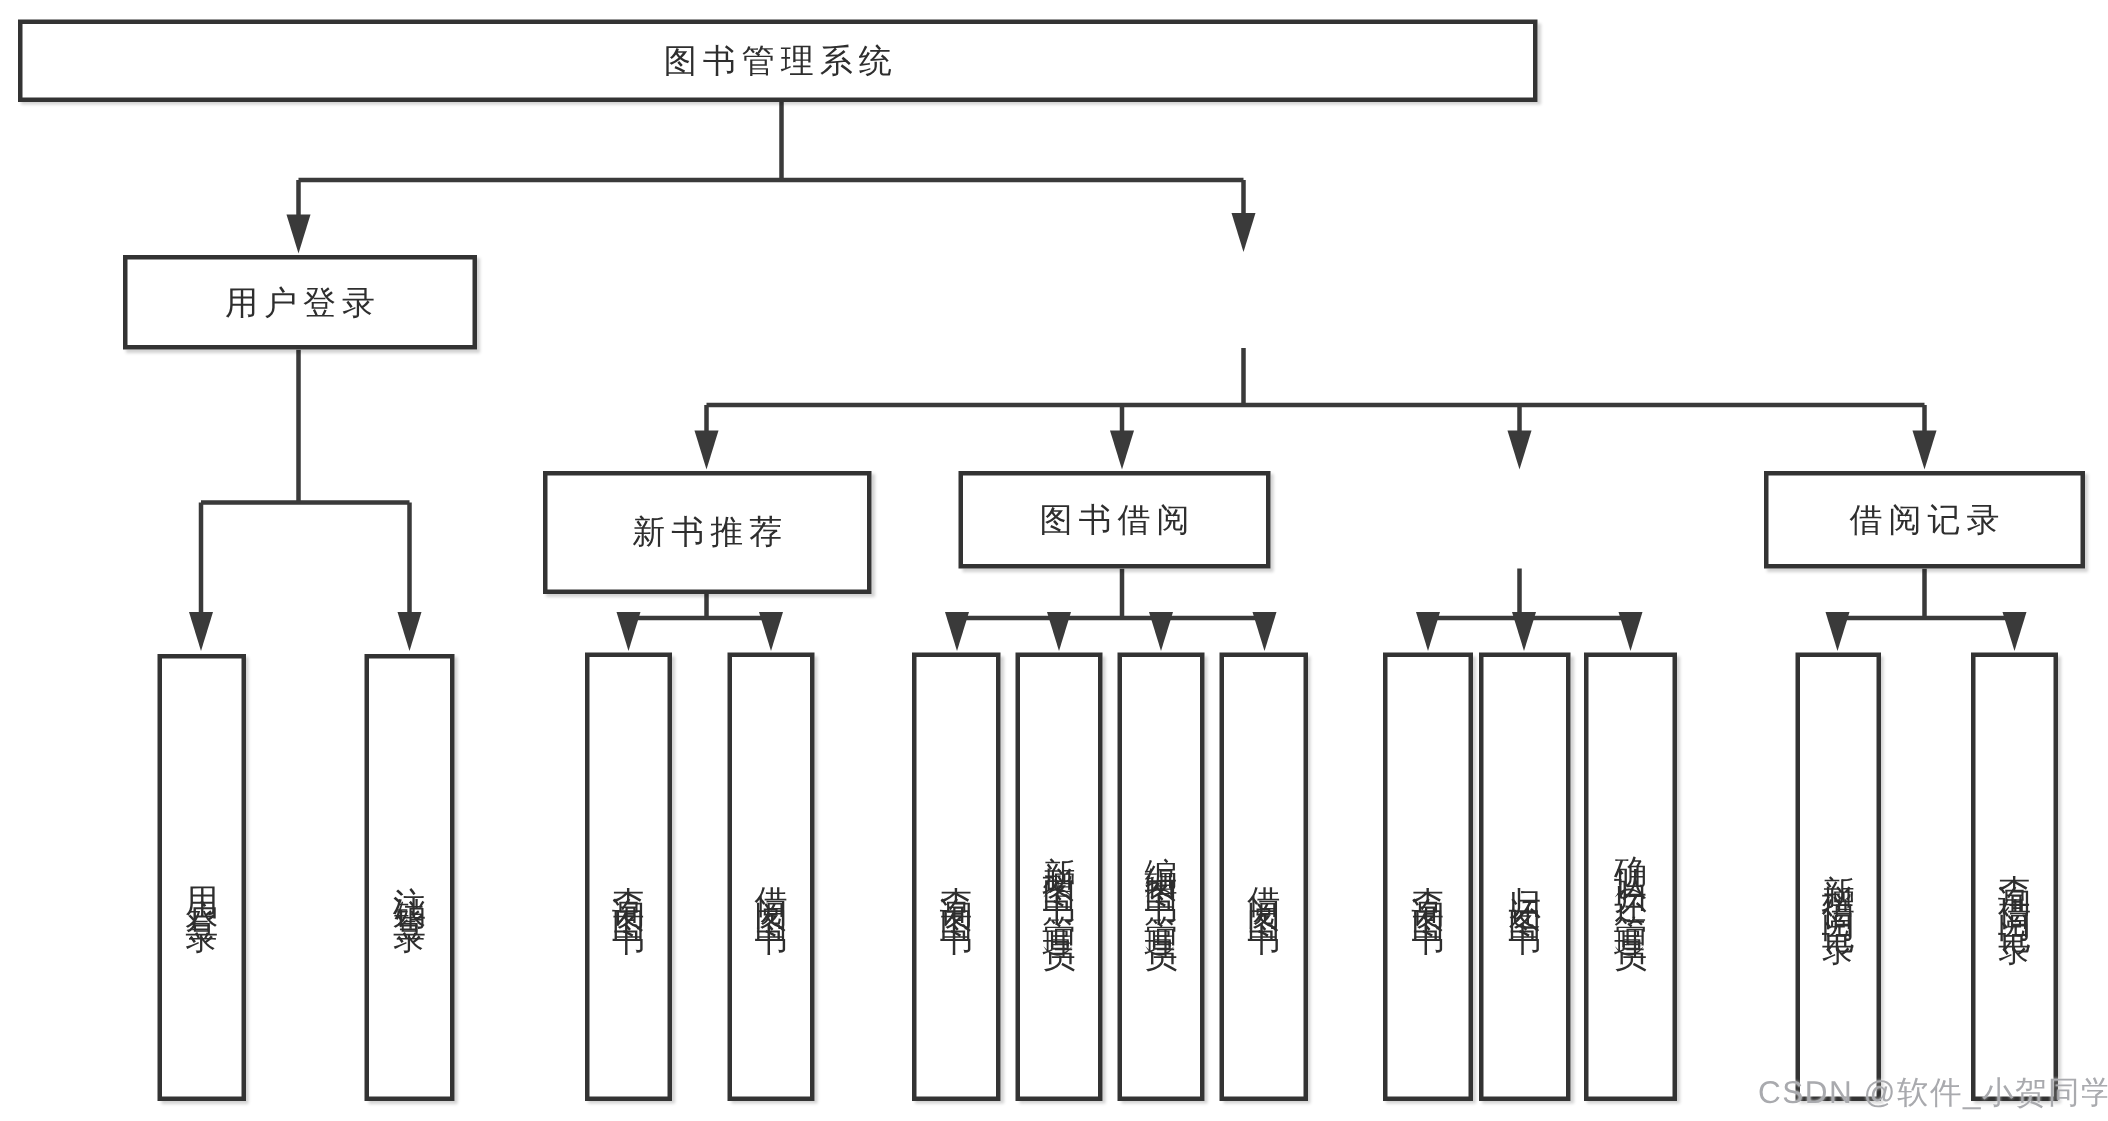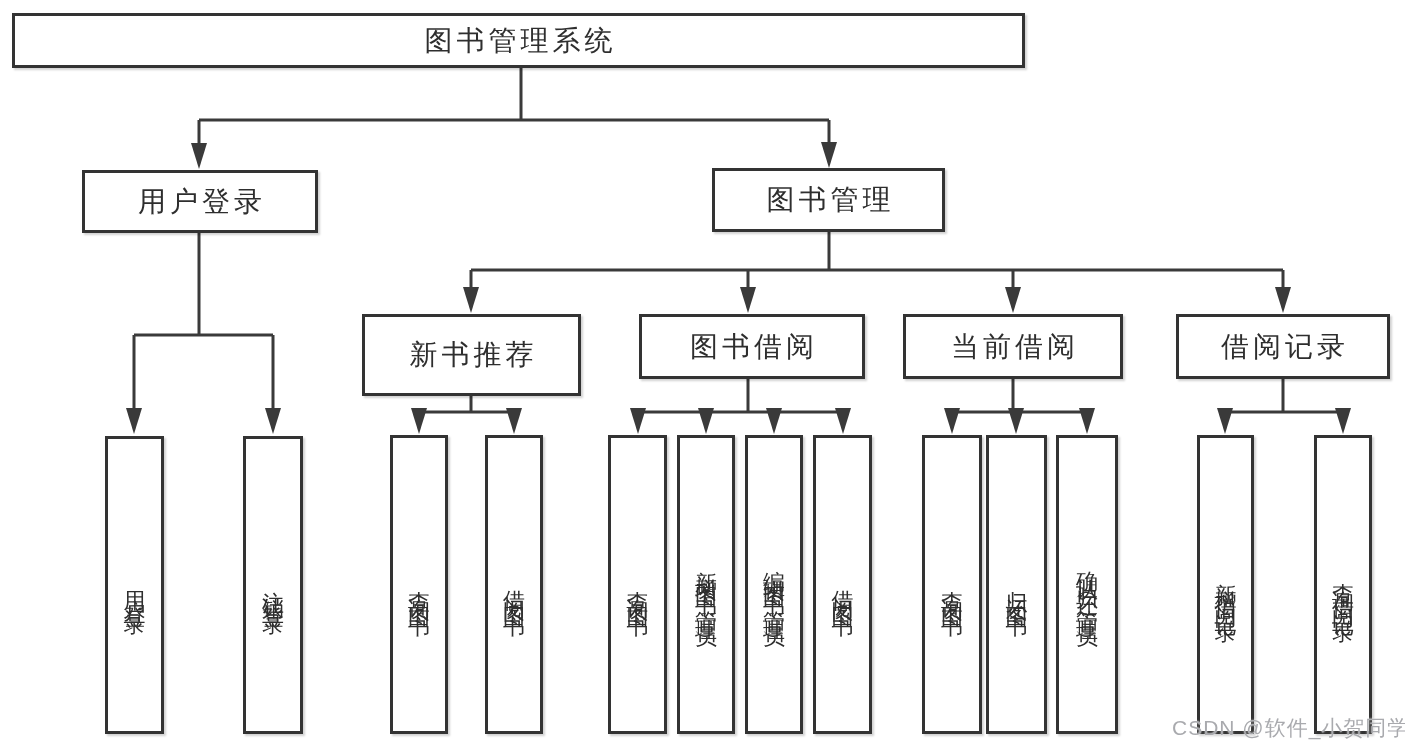--- a/index.html
+++ b/index.html
@@ -17,21 +17,21 @@
     background:#ffffff;
     border:3px solid #333333;
     box-shadow:2px 2px 2px rgba(0,0,0,0.18);
     display:flex;
     align-items:center;
     justify-content:center;
     color:#2e2e2e;
     z-index:2;
   }
   .node.h span{
-    font-size:28px;
+    font-size:22px;
     letter-spacing:4px;
     white-space:nowrap;
     transform:translateX(2px); 
   }
   .node.v span{
     writing-mode:vertical-rl;
     text-orientation:mixed;
     font-size:22px;
     letter-spacing:8px;
     line-height:1;
@@ -93,32 +93,26 @@
     </g>
   </svg>
 
   <div class="node h" style="left:12px;top:13px;width:1013px;height:55px">
     <span>图书管理系统</span>
   </div>
 
   <div class="node h" style="left:82px;top:170px;width:236px;height:63px">
     <span>用户登录</span>
   </div>
-  <div class="node h" style="left:712px;top:168px;width:233px;height:64px">
-    <span>图书管理</span>
-  </div>
 
   <div class="node h" style="left:362px;top:314px;width:219px;height:82px">
     <span>新书推荐</span>
   </div>
-  <div class="node h" style="left:639px;top:314px;width:226px;height:65px">
+  <div class="node h" style="left:639px;top:314px;width:208px;height:65px">
     <span>图书借阅</span>
-  </div>
-  <div class="node h" style="left:903px;top:314px;width:220px;height:65px">
-    <span>当前借阅</span>
   </div>
   <div class="node h" style="left:1176px;top:314px;width:214px;height:65px">
     <span>借阅记录</span>
   </div>
 
   <div class="node v" style="left:105px;top:436px;width:59px;height:298px">
     <span>用户登录</span>
   </div>
   <div class="node v" style="left:243px;top:436px;width:60px;height:298px">
     <span>注销登录</span>

